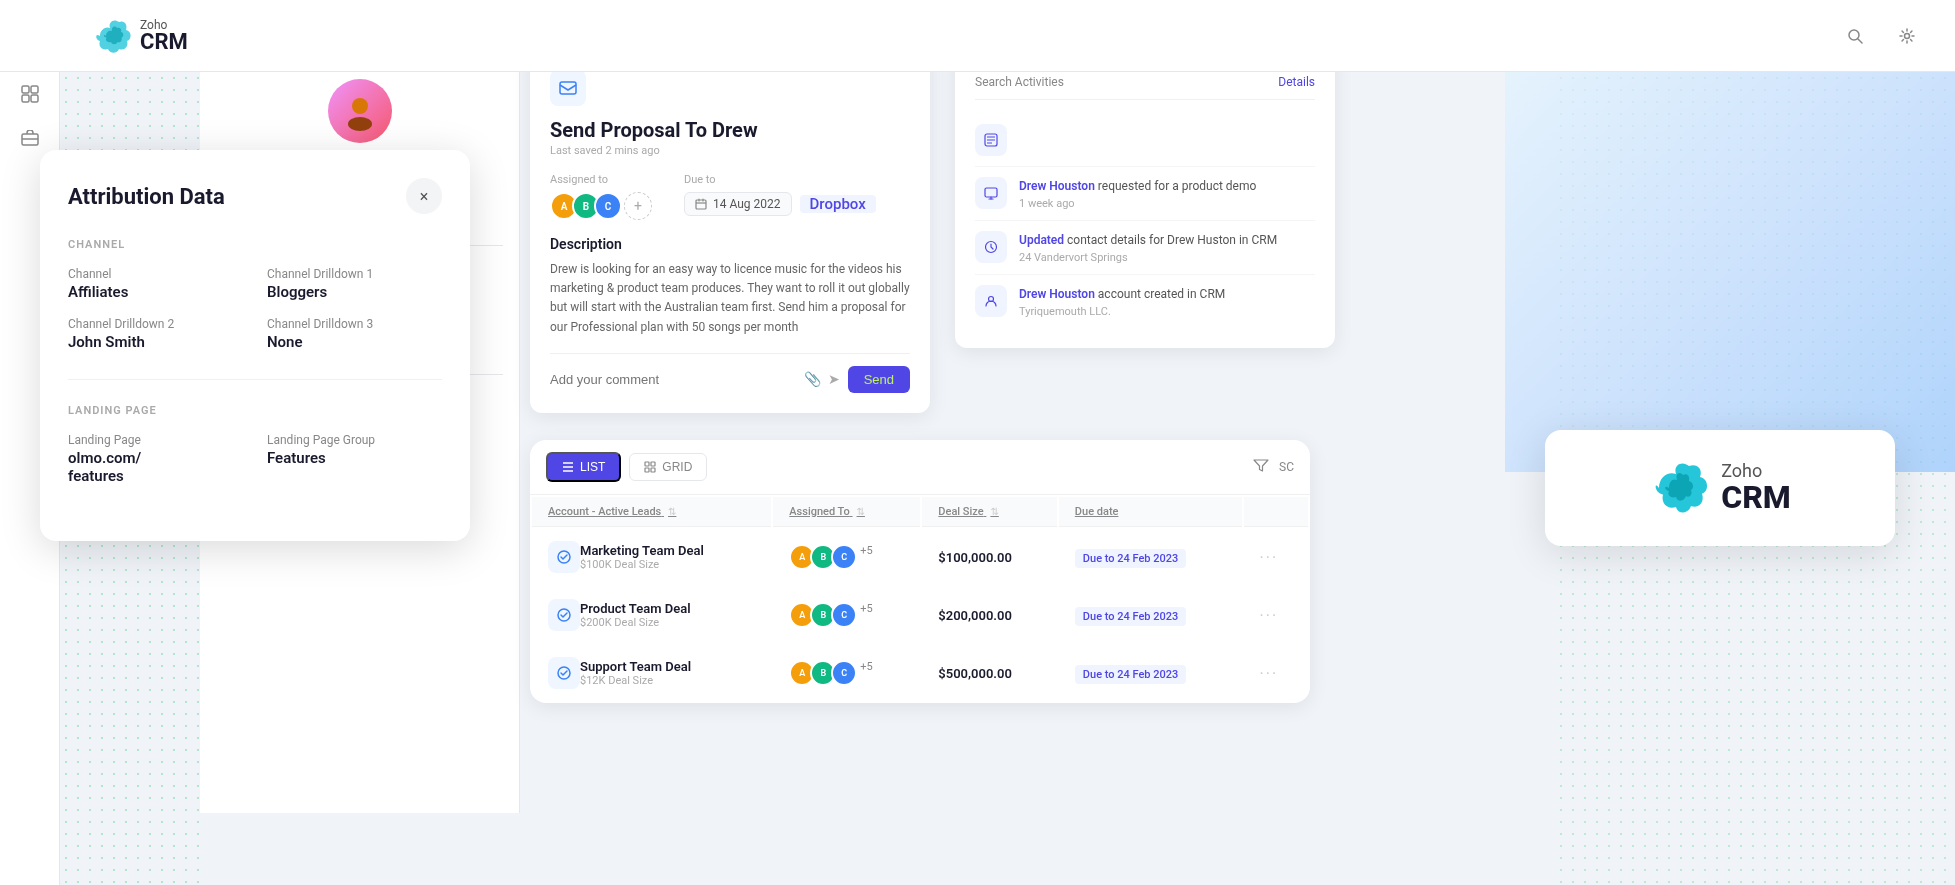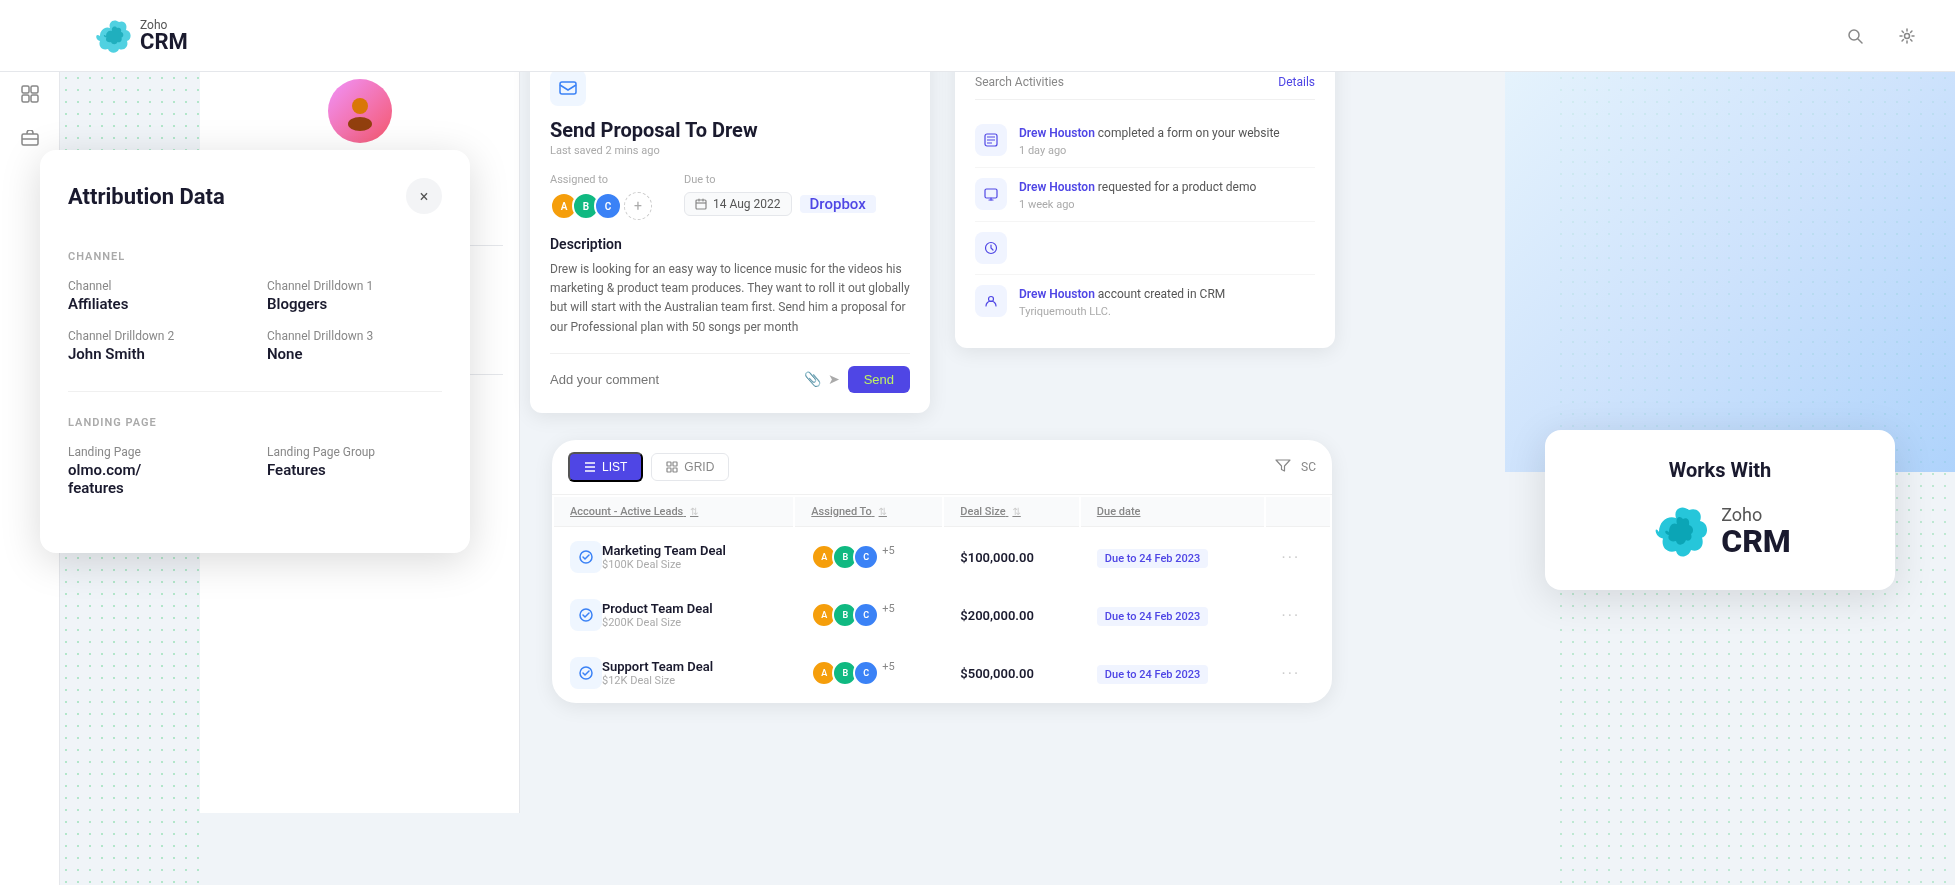--- a/index.html
+++ b/index.html
@@ -316,25 +316,25 @@
       border-radius: 6px;
       padding: 6px 16px;
       font-size: 13px;
       cursor: pointer;
       font-weight: 500;
     }
 
     
     .deals-panel {
       position: absolute;
-      left: 552px;
+      left: 530px;
       top: 440px;
       width: 780px;
       background: #fff;
-      border-radius: 24px;
+      border-radius: 16px;
       box-shadow: 0 4px 20px rgba(0,0,0,0.08);
       overflow: hidden;
     }
     .deals-toolbar {
       display: flex;
       align-items: center;
       padding: 12px 16px;
       gap: 8px;
       border-bottom: 1px solid #f0f0f0;
     }
@@ -478,21 +478,21 @@
       background: #fff;
       border-radius: 16px;
       box-shadow: 0 8px 40px rgba(0,0,0,0.15);
       padding: 28px;
       z-index: 100;
     }
     .attribution-header {
       display: flex;
       align-items: center;
       justify-content: space-between;
-      margin-bottom: 36px;
+      margin-bottom: 24px;
     }
     .attribution-title { font-size: 22px; font-weight: 700; color: #1a1a2e; }
     .close-btn {
       width: 36px; height: 36px;
       background: #f3f4f6;
       border-radius: 50%;
       display: flex; align-items: center; justify-content: center;
       cursor: pointer;
       font-size: 16px;
       color: #555;
@@ -884,26 +884,20 @@
   </div>
   <div class="activity-item">
     <div class="activity-icon-wrap">
       <svg width="14" height="14" viewBox="0 0 14 14" fill="none">
           <rect x="1" y="1" width="12" height="12" rx="2" stroke="#4f46e5" stroke-width="1.2"></rect>
           <line x1="3" y1="4" x2="11" y2="4" stroke="#4f46e5" stroke-width="1.2"></line>
           <line x1="3" y1="7" x2="11" y2="7" stroke="#4f46e5" stroke-width="1.2"></line>
           <line x1="3" y1="10" x2="8" y2="10" stroke="#4f46e5" stroke-width="1.2"></line>
         </svg>
     </div>
-    <div class="activity-content">
-      <div class="activity-text">
-        <a>Drew Houston</a> completed a form on your website
-      </div>
-      <div class="activity-time">1 day ago</div>
-    </div>
   </div>
   <div class="activity-item">
     <div class="activity-icon-wrap">
       <svg width="14" height="14" viewBox="0 0 14 14" fill="none">
           <rect x="1" y="2" width="12" height="9" rx="1.5" stroke="#4f46e5" stroke-width="1.2"></rect>
           <line x1="5" y1="13" x2="9" y2="13" stroke="#4f46e5" stroke-width="1.2" stroke-linecap="round"></line>
           <line x1="7" y1="11" x2="7" y2="13" stroke="#4f46e5" stroke-width="1.2" stroke-linecap="round"></line>
         </svg>
     </div>
     <div class="activity-content">
@@ -912,20 +906,26 @@
       </div>
       <div class="activity-time">1 week ago</div>
     </div>
   </div>
   <div class="activity-item">
     <div class="activity-icon-wrap">
       <svg width="14" height="14" viewBox="0 0 14 14" fill="none">
           <circle cx="7" cy="7" r="5.5" stroke="#4f46e5" stroke-width="1.2"></circle>
           <path d="M7 4v3l2 2" stroke="#4f46e5" stroke-width="1.2" stroke-linecap="round"></path>
         </svg>
+    </div>
+    <div class="activity-content">
+      <div class="activity-text">
+        <a>Updated</a> contact details for Drew Huston in CRM
+      </div>
+      <div class="activity-time">24 Vandervort Springs</div>
     </div>
   </div>
   <div class="activity-item">
     <div class="activity-icon-wrap">
       <svg width="14" height="14" viewBox="0 0 14 14" fill="none">
           <circle cx="7" cy="5" r="2.5" stroke="#4f46e5" stroke-width="1.2"></circle>
           <path d="M2 12c0-2.76 2.24-5 5-5s5 2.24 5 5" stroke="#4f46e5" stroke-width="1.2" stroke-linecap="round"></path>
         </svg>
     </div>
     <div class="activity-content">
@@ -972,21 +972,20 @@
 features</div>
     </div>
     <div>
       <div class="attr-item-label">Landing Page Group</div>
       <div class="attr-item-value">Features</div>
     </div>
   </div>
 </div>
 
 <div class="works-with-panel">
-  <div class="works-with-title">Works With</div>
   <div class="zoho-crm-logo">
     <svg class="zoho-logo-icon" viewBox="0 0 60 60" fill="none" xmlns="http://www.w3.org/2000/svg">
       <path d="M10 30C10 19 19 13 27 16C24 7 33 2 40 8C48 5 54 11 51 19C60 20.5 60 34 53 35.5C56 45 49 51 42 48C39.5 56 29 57 27 49C17 52 12 44 14 36.5C5 35 5 22 10 30Z" fill="#26c6da"></path>
       <path d="M20 30C20 23 24 20 28 22C26 15 31 13 34 17C38 15 41 18 40 23C45 24 45 31 42 32C44 37 40 40 37 38C35 44 28 44 27 39C21 41 18 36 20 33C15 32 15 26 20 30Z" fill="#0097a7" opacity="0.7"></path>
     </svg>
     <div class="zoho-logo-text">
       <span class="zoho-text">Zoho</span>
       <span class="crm-text">CRM</span>
     </div>
   </div>

